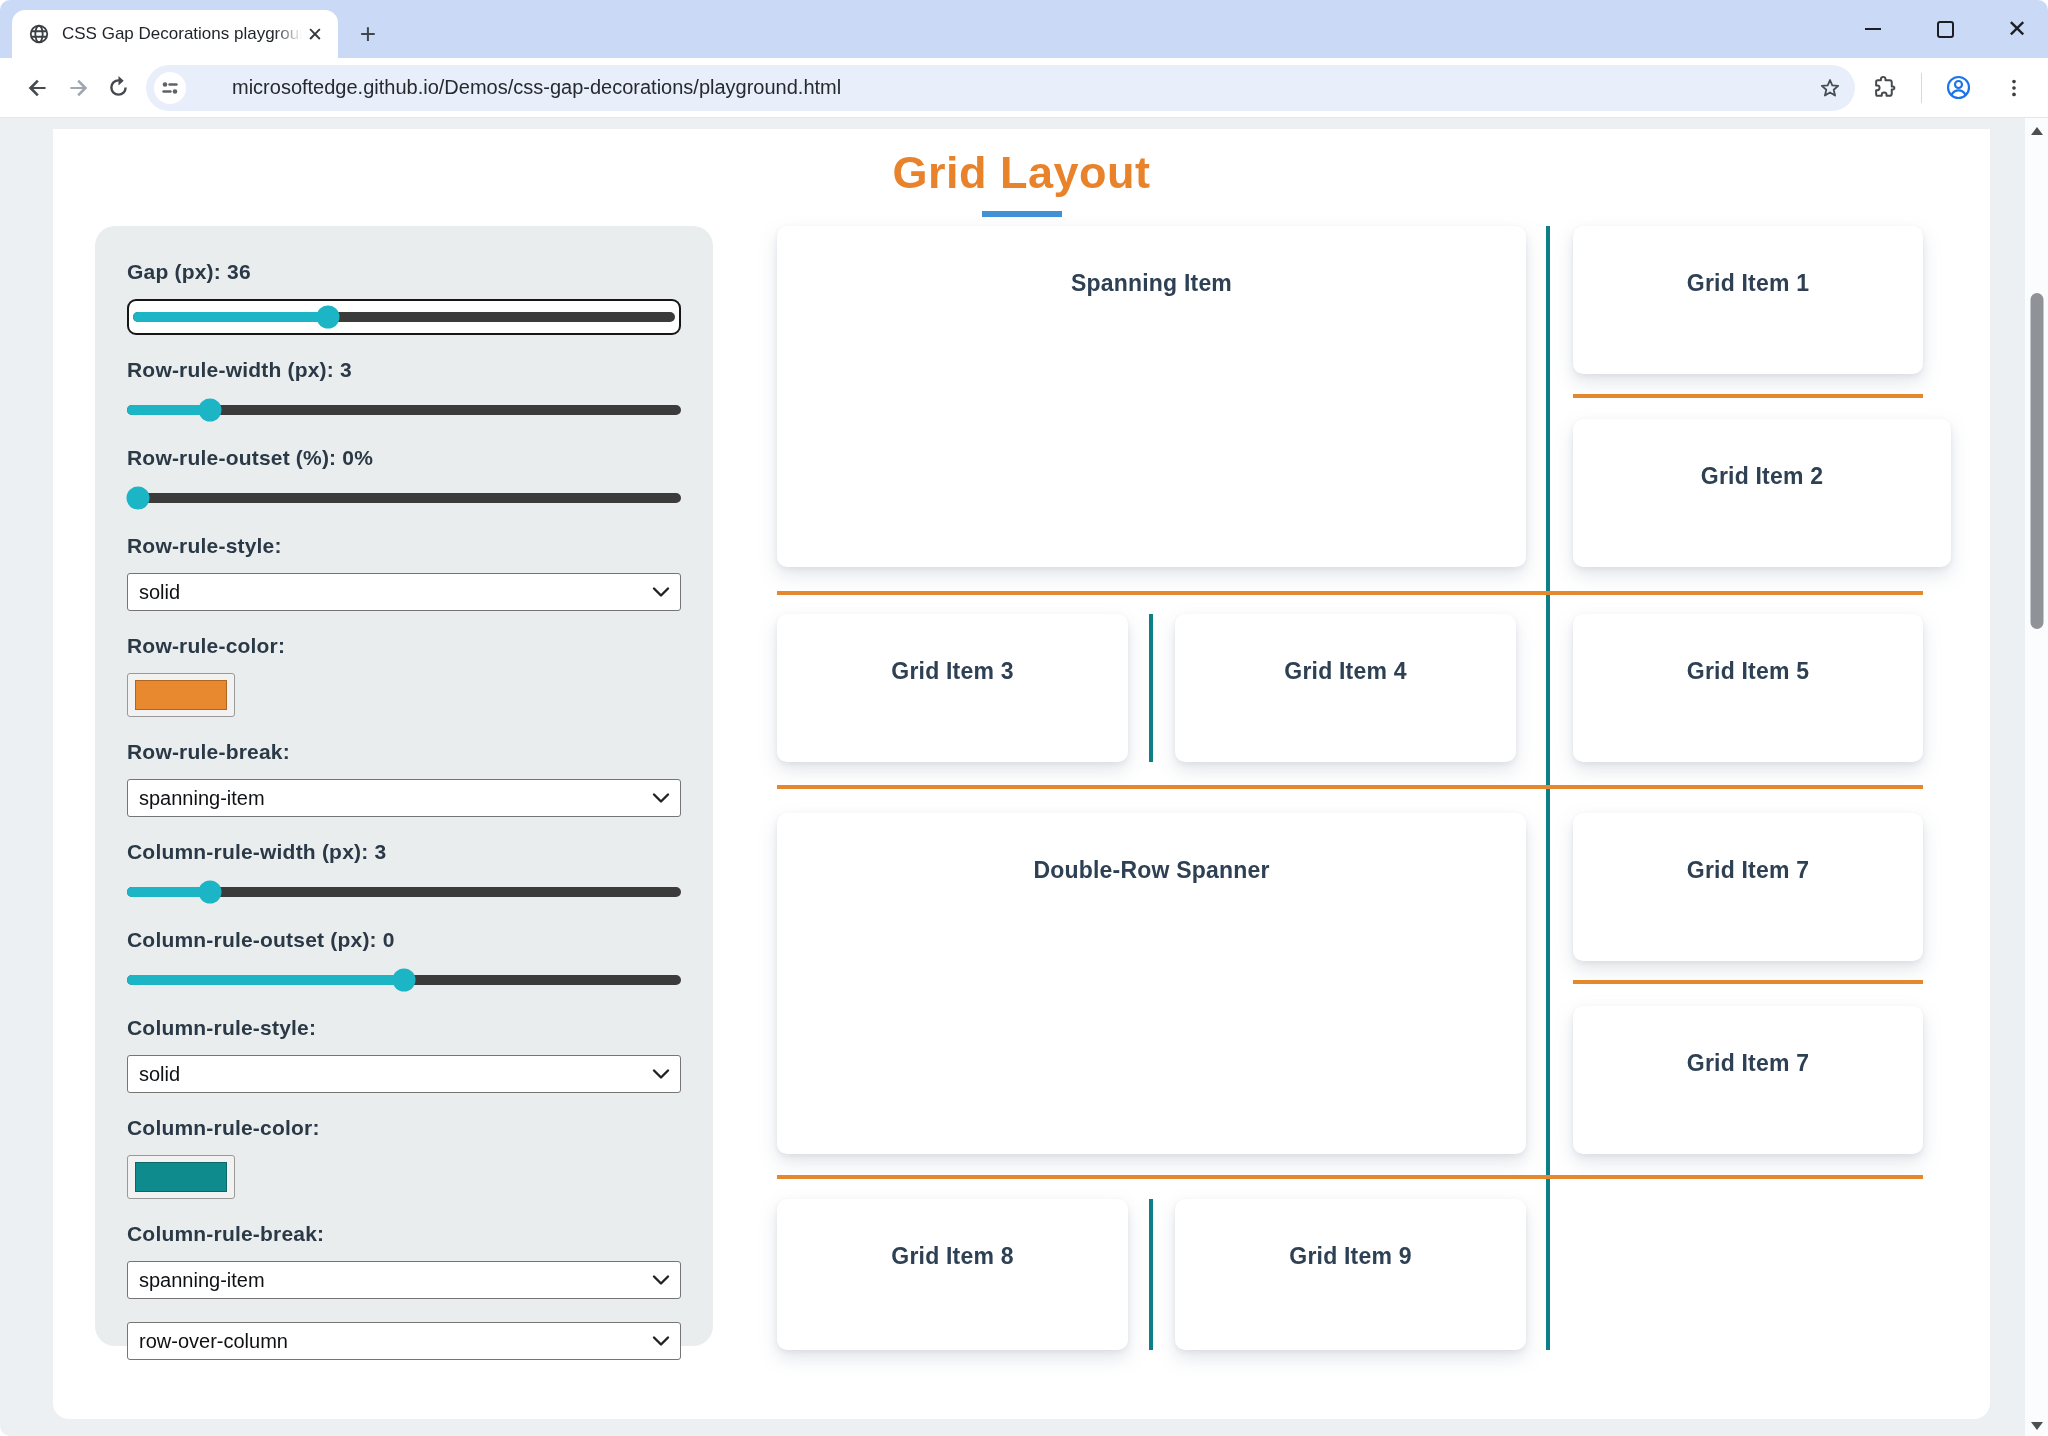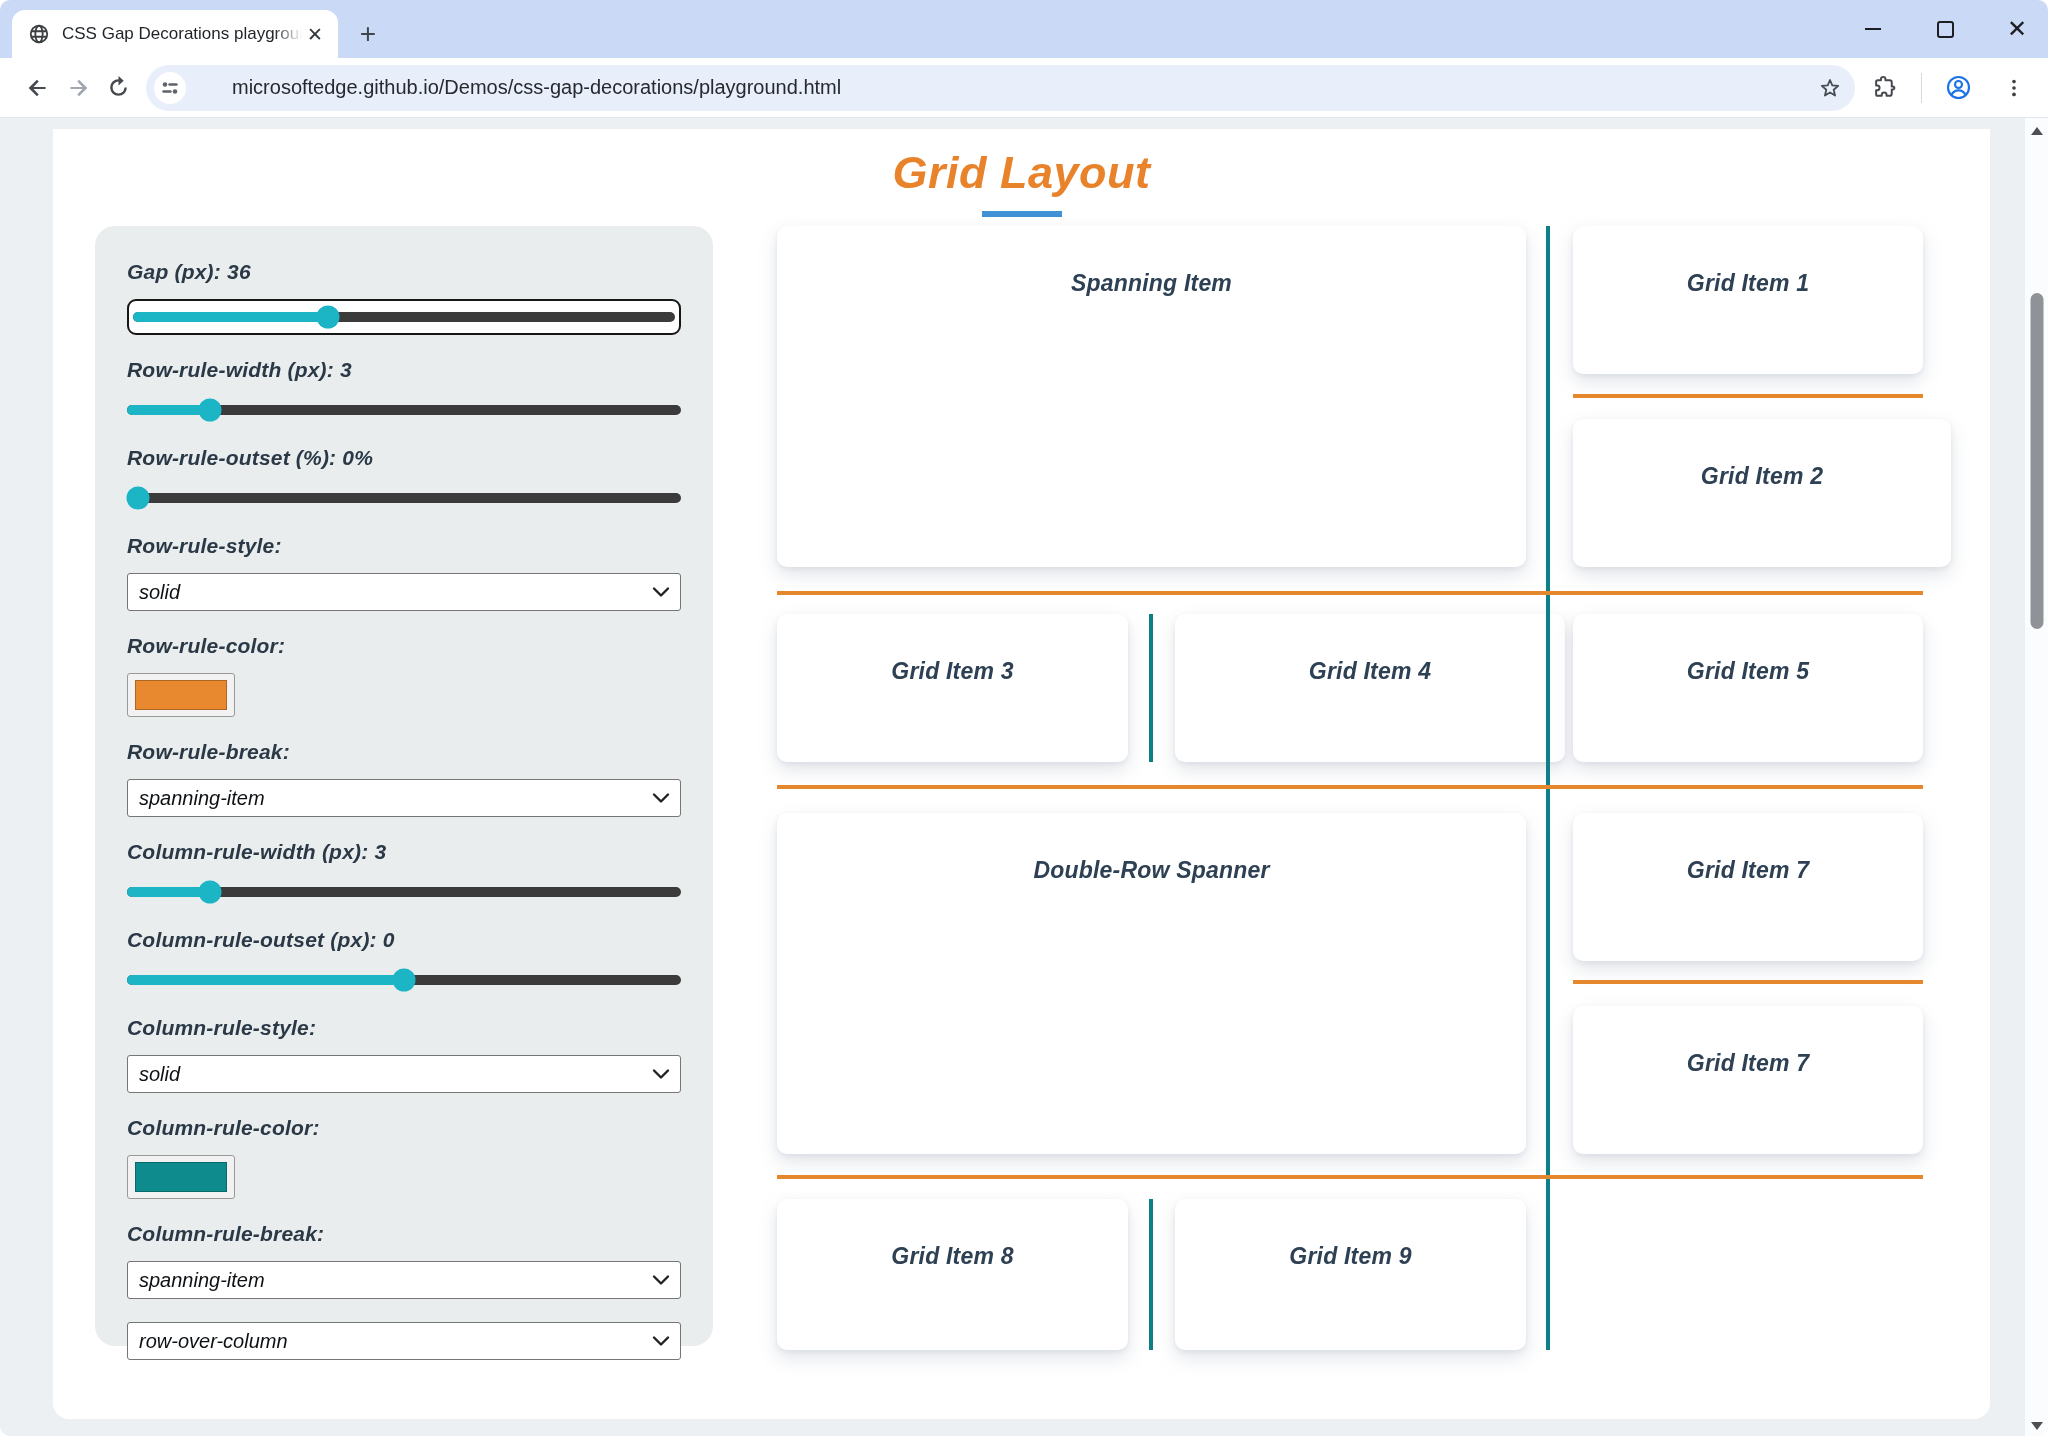--- a/index.html
+++ b/index.html
@@ -24,21 +24,21 @@
   .toolbar{height:59px;background:#fff;border-bottom:1px solid #e2e5e9;display:flex;align-items:center;padding:0 14px 0 18px;box-sizing:content-box;}
   .navbtn{width:40px;height:40px;display:flex;align-items:center;justify-content:center;border-radius:50%;flex:0 0 auto;}
   .omnibox{flex:1;height:46px;background:#e9eefb;border-radius:23px;margin:0 10px 0 8px;display:flex;align-items:center;padding:0 10px 0 8px;min-width:0;gap:34px;}
   .siteinfo{width:32px;height:32px;background:#fff;border-radius:50%;display:flex;align-items:center;justify-content:center;flex:0 0 auto;}
   .url{margin-left:12px;font-size:20px;color:#26292e;white-space:nowrap;overflow:hidden;flex:1;}
   .star{width:30px;height:30px;display:flex;align-items:center;justify-content:center;flex:0 0 auto;}
   .trailing{display:flex;align-items:center;gap:16px;flex:0 0 auto;}
   .vsep{width:1px;height:30px;background:#d5d8dd;}
 
   
-  .content{position:relative;height:1319px;background:#edf0f2;overflow:hidden;font-style:italic;}
+  .content{position:relative;height:1319px;background:#edf0f2;overflow:hidden;}
   .main-card{position:absolute;left:53px;top:11px;width:1937px;height:1290px;background:#fff;border-radius:0 0 16px 16px;}
   .page-title{margin:0;padding-top:18px;text-align:center;font-size:45px;font-weight:700;letter-spacing:.5px;color:#e8832c;}
   .title-underline{width:80px;height:6px;margin:12px auto 0;background:#4191d6;}
 
   
   .panel{position:absolute;left:42px;top:97px;width:618px;height:1120px;background:#e9edee;border-radius:20px;box-sizing:border-box;padding:34px 32px;}
   .group{margin-bottom:23px;}
   .lbl{font-size:21px;font-weight:700;color:#2b3947;margin-bottom:15px;letter-spacing:.2px;}
   .slider-wrap{position:relative;height:26px;display:flex;align-items:center;margin-bottom:9px;}
   .slider-wrap.focused{border:2px solid #161616;border-radius:9px;background:#fff;padding:5px 4px;height:22px;}
@@ -261,21 +261,21 @@
                 </svg>
               </span>
             </div>
           </div>
         </aside>
       <div id="grid">
           <div class="card" style="left: 724px; top: 97px; width: 749px; height: 341px;">Spanning Item</div>
           <div class="card" style="left: 1520px; top: 97px; width: 350px; height: 148px;">Grid Item 1</div>
           <div class="card" style="left: 1520px; top: 290px; width: 378px; height: 148px;">Grid Item 2</div>
           <div class="card" style="left: 724px; top: 485px; width: 351px; height: 148px;">Grid Item 3</div>
-          <div class="card" style="left: 1122px; top: 485px; width: 390px; height: 148px;">Grid Item 4</div>
+          <div class="card" style="left: 1122px; top: 485px; width: 341px; height: 148px;">Grid Item 4</div>
           <div class="card" style="left: 1520px; top: 485px; width: 350px; height: 148px;">Grid Item 5</div>
           <div class="card" style="left: 724px; top: 684px; width: 749px; height: 341px;">Double-Row Spanner</div>
           <div class="card" style="left: 1520px; top: 684px; width: 350px; height: 148px;">Grid Item 7</div>
           <div class="card" style="left: 1520px; top: 877px; width: 350px; height: 148px;">Grid Item 7</div>
           <div class="card" style="left: 724px; top: 1070px; width: 351px; height: 151px;">Grid Item 8</div>
           <div class="card" style="left: 1122px; top: 1070px; width: 351px; height: 151px;">Grid Item 9</div>
           <div class="rule" style="left: 1493px; top: 97px; width: 4px; height: 1124px; background: rgb(13, 127, 134);"></div>
           <div class="rule" style="left: 1096px; top: 485px; width: 4px; height: 148px; background: rgb(13, 127, 134);"></div>
           <div class="rule" style="left: 1096px; top: 1070px; width: 4px; height: 151px; background: rgb(13, 127, 134);"></div>
           <div class="rule" style="left: 724px; top: 462px; width: 1146px; height: 4px; background: rgb(229, 135, 45);"></div>

